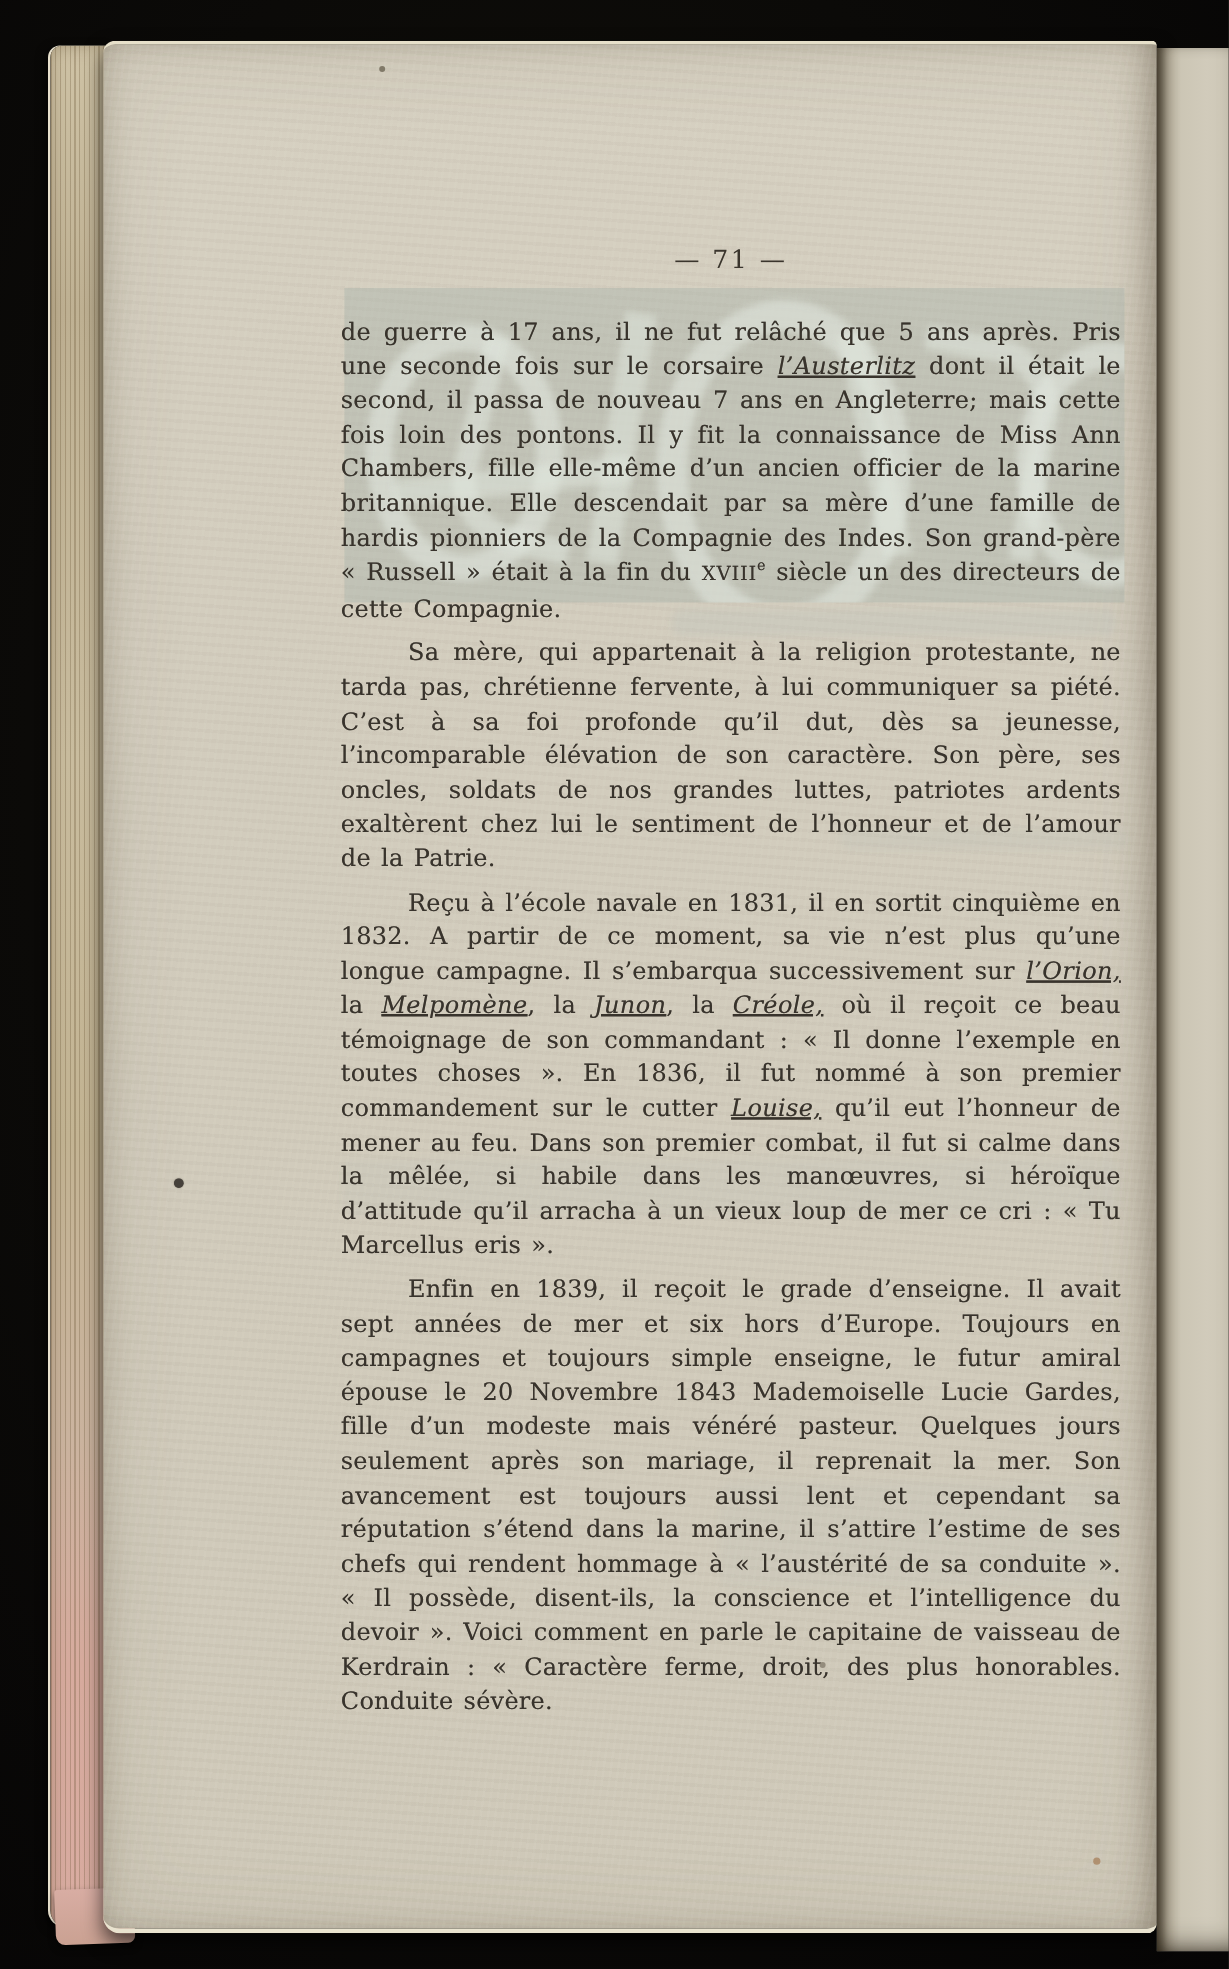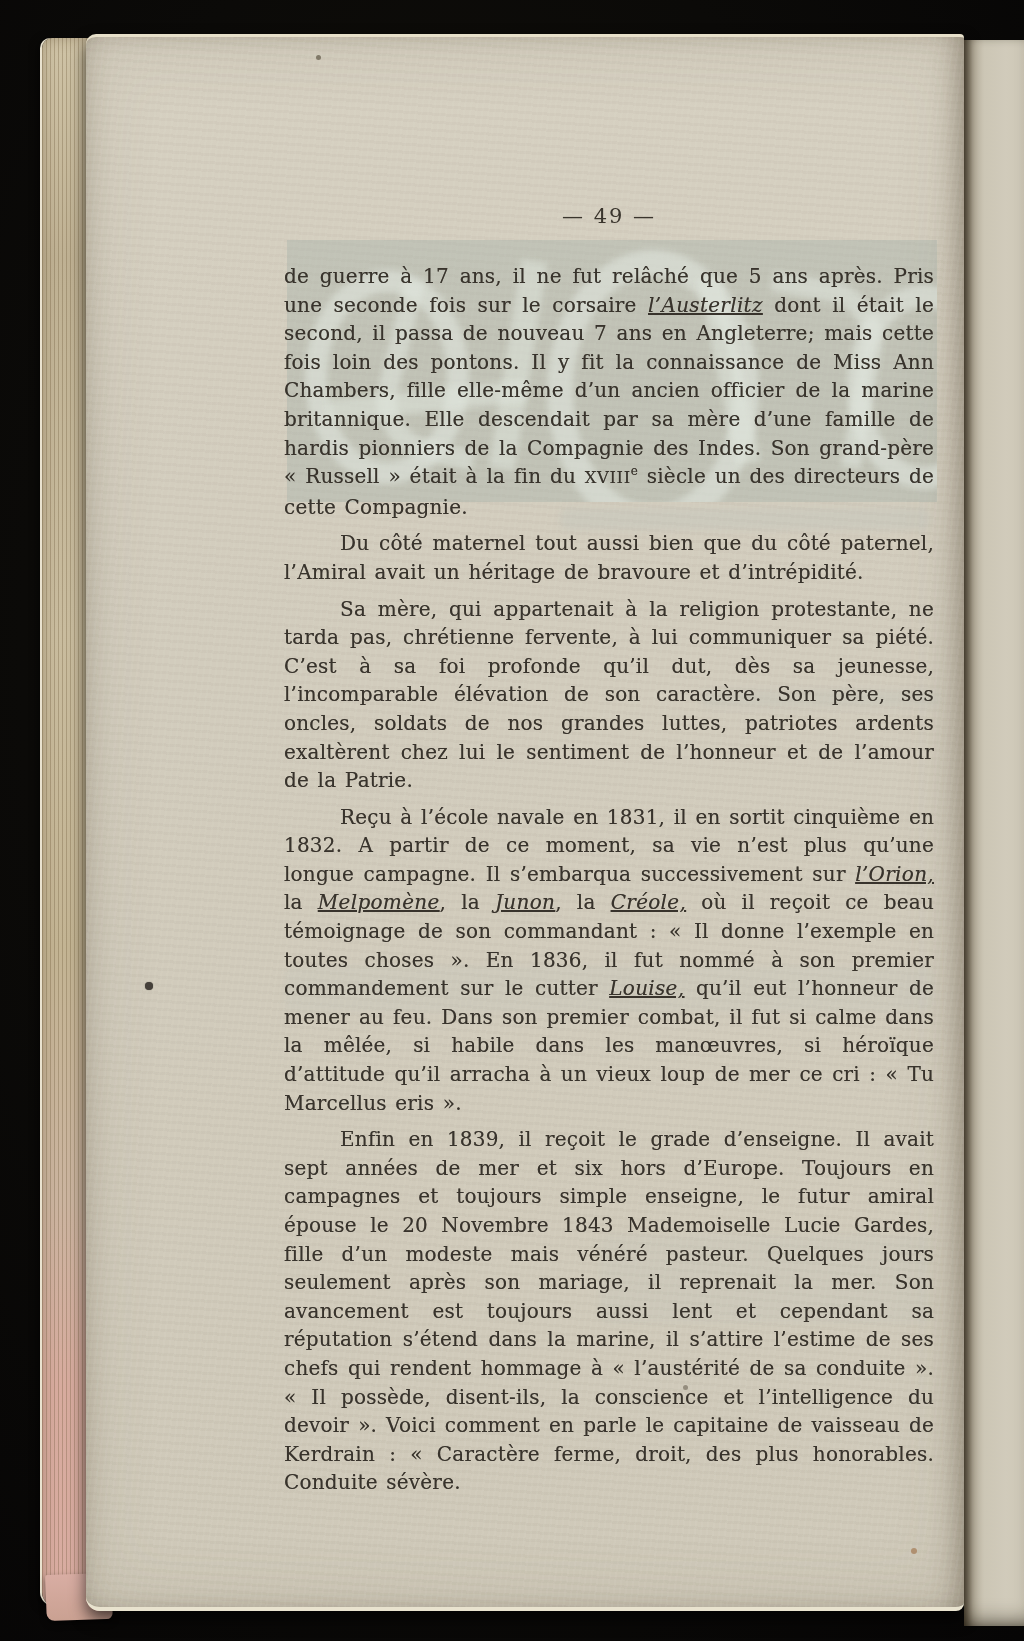--- a/index.html
+++ b/index.html
@@ -101,41 +101,40 @@
   <div class="edge-stack">
     <div class="pink-tab"></div>
   </div>
 
   <div class="page">
     <div class="texture"></div>
   </div>
 
   <div class="next-page"></div>
 
-  <div class="folio">— 49 —</div>
+  <div class="folio">— 71 —</div>
 
   <div class="ghost-band">
     <div class="ghost g-ring" style="left:18px;top:30px;width:120px;height:170px;"></div>
     <div class="ghost g-hook" style="left:96px;top:50px;width:90px;height:150px;transform:rotate(14deg);"></div>
     <div class="ghost g-bar" style="left:218px;top:20px;width:26px;height:210px;transform:rotate(9deg);"></div>
     <div class="ghost g-ring" style="left:260px;top:10px;width:160px;height:230px;border-width:26px;"></div>
     <div class="ghost g-bar" style="left:430px;top:35px;width:24px;height:190px;transform:rotate(-12deg);"></div>
     <div class="ghost g-hook" style="left:470px;top:40px;width:100px;height:160px;transform:rotate(190deg);"></div>
     <div class="ghost g-ring" style="left:560px;top:45px;width:110px;height:160px;"></div>
     <div class="ghost g-bar" style="left:40px;top:150px;width:200px;height:22px;transform:rotate(-6deg);"></div>
   </div>
 
   <div class="ghost-smudge" style="left:560px;top:508px;width:370px;height:22px;background:rgba(188,194,186,.28);"></div>
   <div class="ghost-smudge" style="left:700px;top:690px;width:240px;height:18px;background:rgba(185,190,183,.22);"></div>
   <div class="ghost-smudge" style="left:285px;top:966px;width:648px;height:46px;background:rgba(186,191,184,.16);"></div>
   <div class="ghost-smudge" style="left:600px;top:1235px;width:330px;height:88px;background:rgba(188,193,186,.13);"></div>
 
   <div class="text-block">
       <p class=""><span>de guerre à 17 ans, il ne fut relâché que 5 ans après. Pris une seconde fois sur le corsaire </span><i>l’Austerlitz</i><span> dont il était le second, il passa de nouveau 7 ans en Angleterre; mais cette fois loin des pontons. Il y fit la connaissance de Miss Ann Chambers, fille elle-même d’un ancien officier de la marine britannique. Elle descendait par sa mère d’une famille de hardis pionniers de la Compagnie des Indes. Son grand-père « Russell » était à la fin du </span><span class="sc">XVIII</span><sup>e</sup><span> siècle un des directeurs de cette Compagnie.</span></p>
-      <p class="indent"><span>Du côté maternel tout aussi bien que du côté paternel, l’Amiral avait un héritage de bravoure et d’intrépidité.</span></p>
       <p class="indent"><span>Sa mère, qui appartenait à la religion protestante, ne tarda pas, chrétienne fervente, à lui communiquer sa piété. C’est à sa foi profonde qu’il dut, dès sa jeunesse, l’incomparable élévation de son caractère. Son père, ses oncles, soldats de nos grandes luttes, patriotes ardents exaltèrent chez lui le sentiment de l’honneur et de l’amour de la Patrie.</span></p>
       <p class="indent"><span>Reçu à l’école navale en 1831, il en sortit cinquième en 1832. A partir de ce moment, sa vie n’est plus qu’une longue campagne. Il s’embarqua successivement sur </span><i>l’Orion,</i><span> la </span><i>Melpomène</i><span>, la </span><i>Junon</i><span>, la </span><i>Créole,</i><span> où il reçoit ce beau témoignage de son commandant : « Il donne l’exemple en toutes choses ». En 1836, il fut nommé à son premier commandement sur le cutter </span><i>Louise,</i><span> qu’il eut l’honneur de mener au feu. Dans son premier combat, il fut si calme dans la mêlée, si habile dans les manœuvres, si héroïque d’attitude qu’il arracha à un vieux loup de mer ce cri : « Tu Marcellus eris ».</span></p>
       <p class="indent"><span>Enfin en 1839, il reçoit le grade d’enseigne. Il avait sept années de mer et six hors d’Europe. Toujours en campagnes et toujours simple enseigne, le futur amiral épouse le 20 Novembre 1843 Mademoiselle Lucie Gardes, fille d’un modeste mais vénéré pasteur. Quelques jours seulement après son mariage, il reprenait la mer. Son avancement est toujours aussi lent et cependant sa réputation s’étend dans la marine, il s’attire l’estime de ses chefs qui rendent hommage à « l’austérité de sa conduite ». « Il possède, disent-ils, la conscience et l’intelligence du devoir ». Voici comment en parle le capitaine de vaisseau de Kerdrain : « Caractère ferme, droit, des plus honorables. Conduite sévère.</span></p>
     </div>
 
   <div class="mark dot-main"></div>
   <div class="mark speck-a"></div>
   <div class="mark speck-b"></div>
   <div class="mark speck-c"></div>
 

